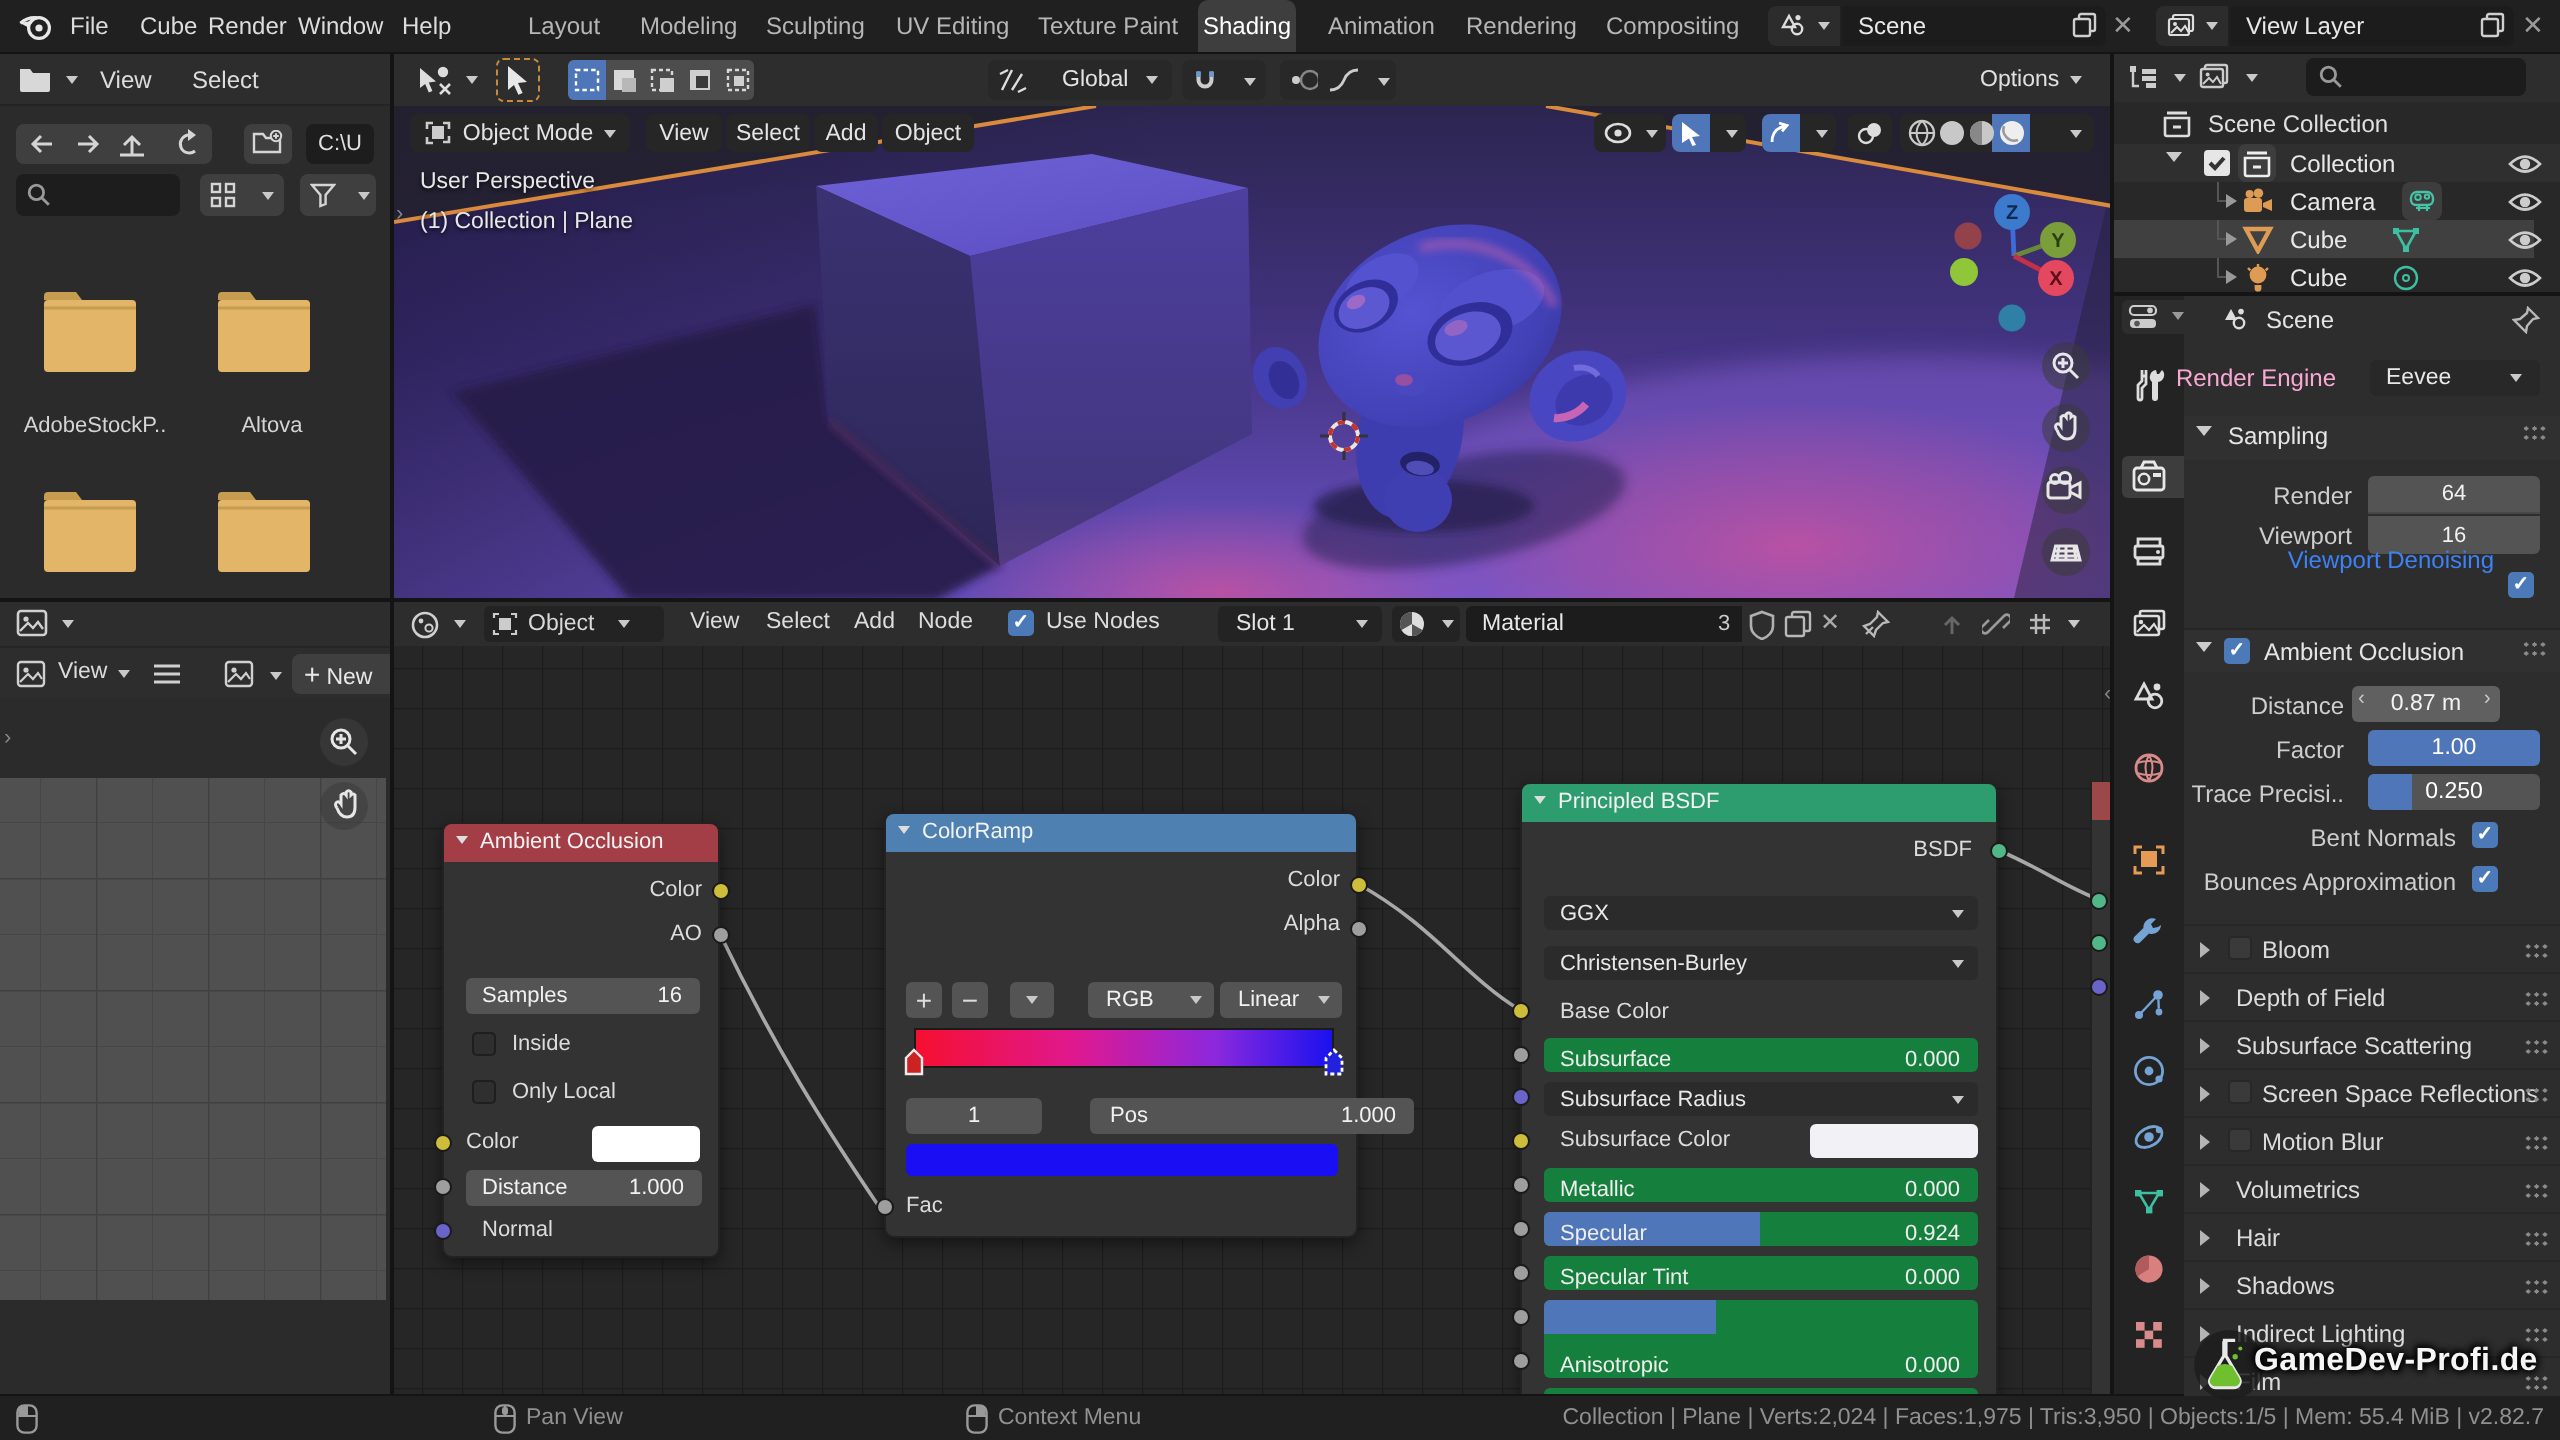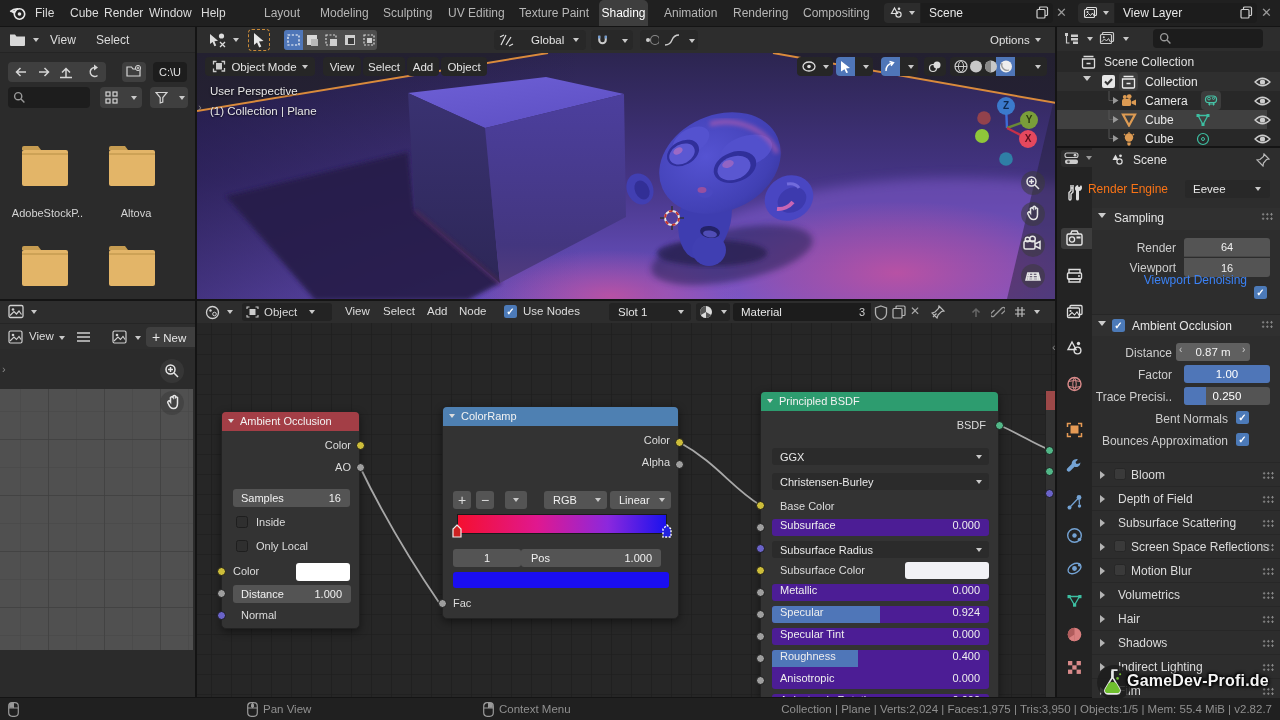--- a/index.html
+++ b/index.html
@@ -4,21 +4,21 @@
 html,body{width:1280px;height:720px;overflow:hidden;background:#141414}
 body{font-family:"Liberation Sans",sans-serif;font-size:12px;color:#d8d8d8;-webkit-font-smoothing:antialiased}
 .abs{position:absolute}
 span.abs,div.abs span{white-space:nowrap}
 #root{position:relative;width:1280px;height:720px;background:#141414}
 .pill{background:#262626;border-radius:4px;color:#e3e3e3;display:flex;align-items:center;justify-content:center}
 .hdrbtn{color:#dcdcdc;font-size:12px}
 .caret{display:inline-block;width:0;height:0;border-left:3.5px solid transparent;border-right:3.5px solid transparent;border-top:4px solid #c9c9c9;margin-left:5px}
 .sock{position:absolute;width:9px;height:9px;border-radius:50%;border:1px solid #1a1a1a}
 .widget{background:#545454;border-radius:3px;color:#f1f1f1;font-size:11px;display:flex;align-items:center}
-.nwidget{background:#4c1d95;border-radius:3px;color:#eee;font-size:11px;display:flex;align-items:flex-start}
+.nwidget{background:#15803d;border-radius:3px;color:#eee;font-size:11px;display:flex;align-items:flex-end}
 .ndrop{background:#2b2b2b;border-radius:3px;color:#e8e8e8;font-size:11px;display:flex;align-items:center}
 .cb{width:12px;height:12px;background:#2f2f2f;border:1px solid #1e1e1e;border-radius:2.5px}
 .cbc{width:13px;height:13px;background:#4c7ab8;border-radius:2.5px;color:#fff;font-size:10px;font-weight:bold;display:flex;align-items:center;justify-content:center;line-height:1}
 .sect{left:0;width:188px;height:24px;background:#2d2d2d;border-top:1px solid #272727}
 .sect .tri{position:absolute;left:8px;top:8px;width:0;height:0;border-left:5px solid #b4b4b4;border-top:4px solid transparent;border-bottom:4px solid transparent}
 .sect .scb{position:absolute;left:22px;top:5px;width:12px;height:12px;background:#3a3a3a;border:1px solid #272727;border-radius:2.5px}
 .sect .stl{position:absolute;left:26px;top:5px;color:#dcdcdc}
 .dots{right:5px;top:8px;width:13px;height:8px;background-image:radial-gradient(circle,#8a8a8a 1px,transparent 1.1px);background-size:4.2px 4.5px}
 </style></head>
 <body>
@@ -587,21 +587,21 @@
       <div class="widget" style="position:absolute;left:167px;top:84px;width:61px;height:18px">
             <span style="margin-left:9px">Linear</span>
             <span class="caret" style="position:absolute;right:6px"></span>
           </div>
       <div style="position:absolute;left:14px;top:107px;width:210px;height:20px;border:1px solid #1a1a1a;background:linear-gradient(90deg,#f50f30,#e0188f 38%,#8c28dd 72%,#1a12ee)"></div>
       <svg style="position:absolute;left:8px;top:110px" width="222" height="28" viewBox="0 0 222 28">
         <path d="M6 8 l4 4 v8 h-8 v-8 Z" fill="#cc2222" stroke="#eee" stroke-width="1.2"></path>
         <path d="M216 8 l4 4 v8 h-8 v-8 Z" fill="#2222dd" stroke="#fff" stroke-width="1.4" stroke-dasharray="2 1.5"></path>
       </svg>
       <div class="widget" style="position:absolute;left:10px;top:142px;width:68px;height:18px;justify-content:center">1</div>
-      <div class="widget" style="position:absolute;left:78px;top:142px;width:140px;height:18px">
+      <div class="widget" style="position:absolute;left:102px;top:142px;width:162px;height:18px">
             <span style="margin-left:10px">Pos</span>
             <span style="position:absolute;right:9px">1.000</span>
           </div>
       <div style="position:absolute;left:10px;top:165px;width:216px;height:16px;background:#1a0ef2;border-radius:3px"></div>
       <div style="position:absolute;left:10px;top:190px;color:#dcdcdc">Fac</div>
     </div>
     <div class="sock" style="left:478px;top:115px;background:#cdbd3a"></div>
     <div class="sock" style="left:478px;top:137px;background:#9e9e9e"></div>
     <div class="sock" style="left:241px;top:276px;background:#9e9e9e"></div>
 
@@ -880,21 +880,21 @@
           <path d="M5.5 1.5 l3 5.5 h-6 Z" fill="#ddd"></path>
           <circle cx="9.5" cy="8.5" r="2.6" fill="none" stroke="#ddd" stroke-width="1.2"></circle>
           <circle cx="10.5" cy="2.8" r="1.4" fill="#ddd"></circle>
         </svg>
     <span class="abs" style="left:41px;top:5px;color:#e3e3e3">Scene</span>
     <svg class="abs" style="left:164px;top:5px" width="14" height="14" viewBox="0 0 14 14">
           <path d="M8 1 l5 5 -2.5 0.5 L7.5 10 7 13 1 7 4 6.5 7.5 3.5 Z" fill="none" stroke="#b8b8b8" stroke-width="1.2"></path>
         </svg>
   </div>
   <div class="abs" style="left:35px;top:24px;width:188px;height:525px;background:#2d2d2d" id="propbody">
-    <span class="abs" style="right:112px;top:10px;color:#f97316">Render Engine</span>
+    <span class="abs" style="right:112px;top:10px;color:#f9a8d4">Render Engine</span>
     <div class="abs" style="left:93px;top:8px;width:85px;height:18px;background:#282828;border-radius:3px;color:#e8e8e8;line-height:18px;padding-left:8px;font-size:11.5px">Eevee<span class="caret abs" style="left:65px;top:7px"></span></div>
 
     <div class="abs" style="left:0;top:36px;width:188px;height:22px;background:#303030">
       <span class="abs" style="left:6px;top:5px;width:0;height:0;border-top:5px solid #ccc;border-left:4px solid transparent;border-right:4px solid transparent"></span>
       <span class="abs" style="left:22px;top:3px;color:#e5e5e5">Sampling</span>
       <span class="abs dots" style="right:6px;top:4px"></span>
     </div>
     <div class="abs widget" style="left:92px;top:66px;width:86px;height:19px;border-radius:3px 3px 0 0;border-bottom:1px solid #474747;justify-content:center">64</div>
     <span class="abs" style="right:104px;top:69px;color:#cdcdcd">Render</span>
     <div class="abs widget" style="left:92px;top:86px;width:86px;height:19px;border-radius:0 0 3px 3px;justify-content:center">16</div>

